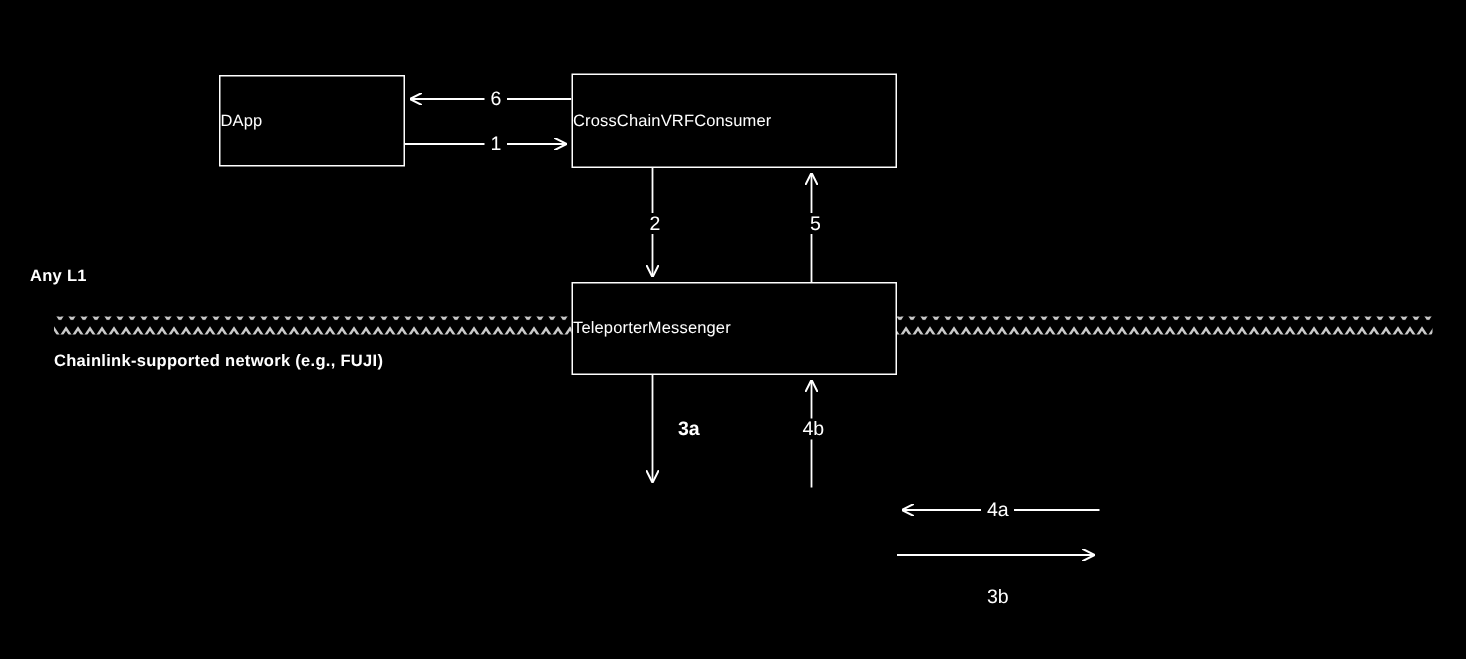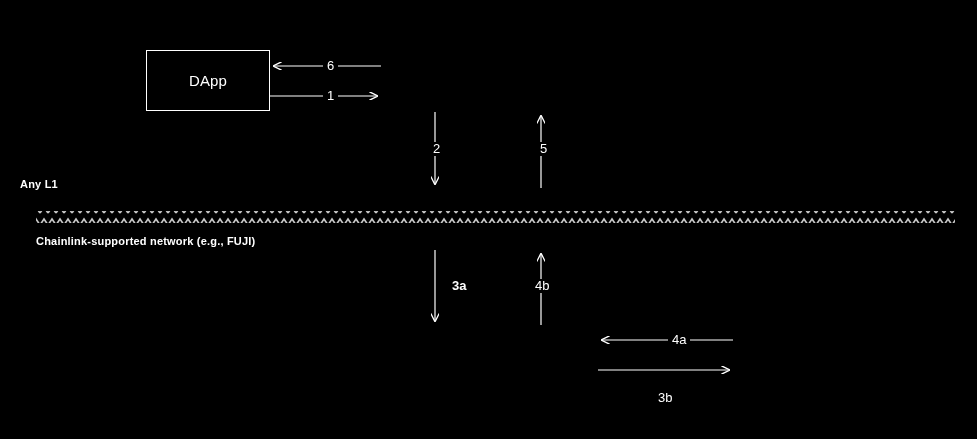--- a/index.html
+++ b/index.html
@@ -15,23 +15,22 @@
     font-family: "Liberation Sans", sans-serif;
     overflow: hidden;
   }
   .node {
     position: absolute;
     box-sizing: border-box;
     border: 1px solid #ffffff;
     background: #000000;
     display: flex;
     align-items: center;
-    justify-content: center;
     color: #ffffff;
-    font-size: 15px;
+    font-size: 11px;
     letter-spacing: 0.1px;
     z-index: 5;
   }
   .node.accent {
     border: 1px solid #6c8ef0;
     color: #111111;
   }
   .edge-label {
     position: absolute;
     color: #ffffff;
@@ -105,29 +104,35 @@
       <path d="M 733 340 L 602 340" marker-end="url(#arrow)"></path>
 
       <path d="M 598 370 L 729 370" marker-end="url(#arrow)"></path>
     </g>
   </svg>
 
   <div class="node" style="left:146px; top:50px; width:124px; height:61px;">
     <span>DApp</span>
   </div>
 
+  <div class="node" style="left:381px; top:49px; width:217px; height:63px;">
+    <span>CrossChainVRFConsumer</span>
+  </div>
 
+  <div class="node" style="left:381px; top:188px; width:217px; height:62px;">
+    <span>TeleporterMessenger</span>
+  </div>
 
 
 
   <div class="edge-label" style="left:323px; top:59px;">6</div>
   <div class="edge-label" style="left:323px; top:89px;">1</div>
   <div class="edge-label" style="left:429px; top:142px;">2</div>
   <div class="edge-label" style="left:536px; top:142px;">5</div>
   <div class="edge-label" style="left:448px; top:279px;font-weight:bold;">3a</div>
   <div class="edge-label" style="left:531px; top:279px;">4b</div>
-  <div class="edge-label" style="left:654px; top:333px;margin-left:14px;">4a</div>
+  <div class="edge-label" style="left:654px; top:333px;">4a</div>
   <div class="edge-label" style="left:654px; top:363px;margin-top:28px;">3b</div>
 
   <div class="zone-label" style="left:20px; top:178px;">Any L1</div>
   <div class="zone-label" style="left:36px; top:235px;">Chainlink-supported network (e.g., FUJI)</div>
 
 </div>
 
 </body></html>

